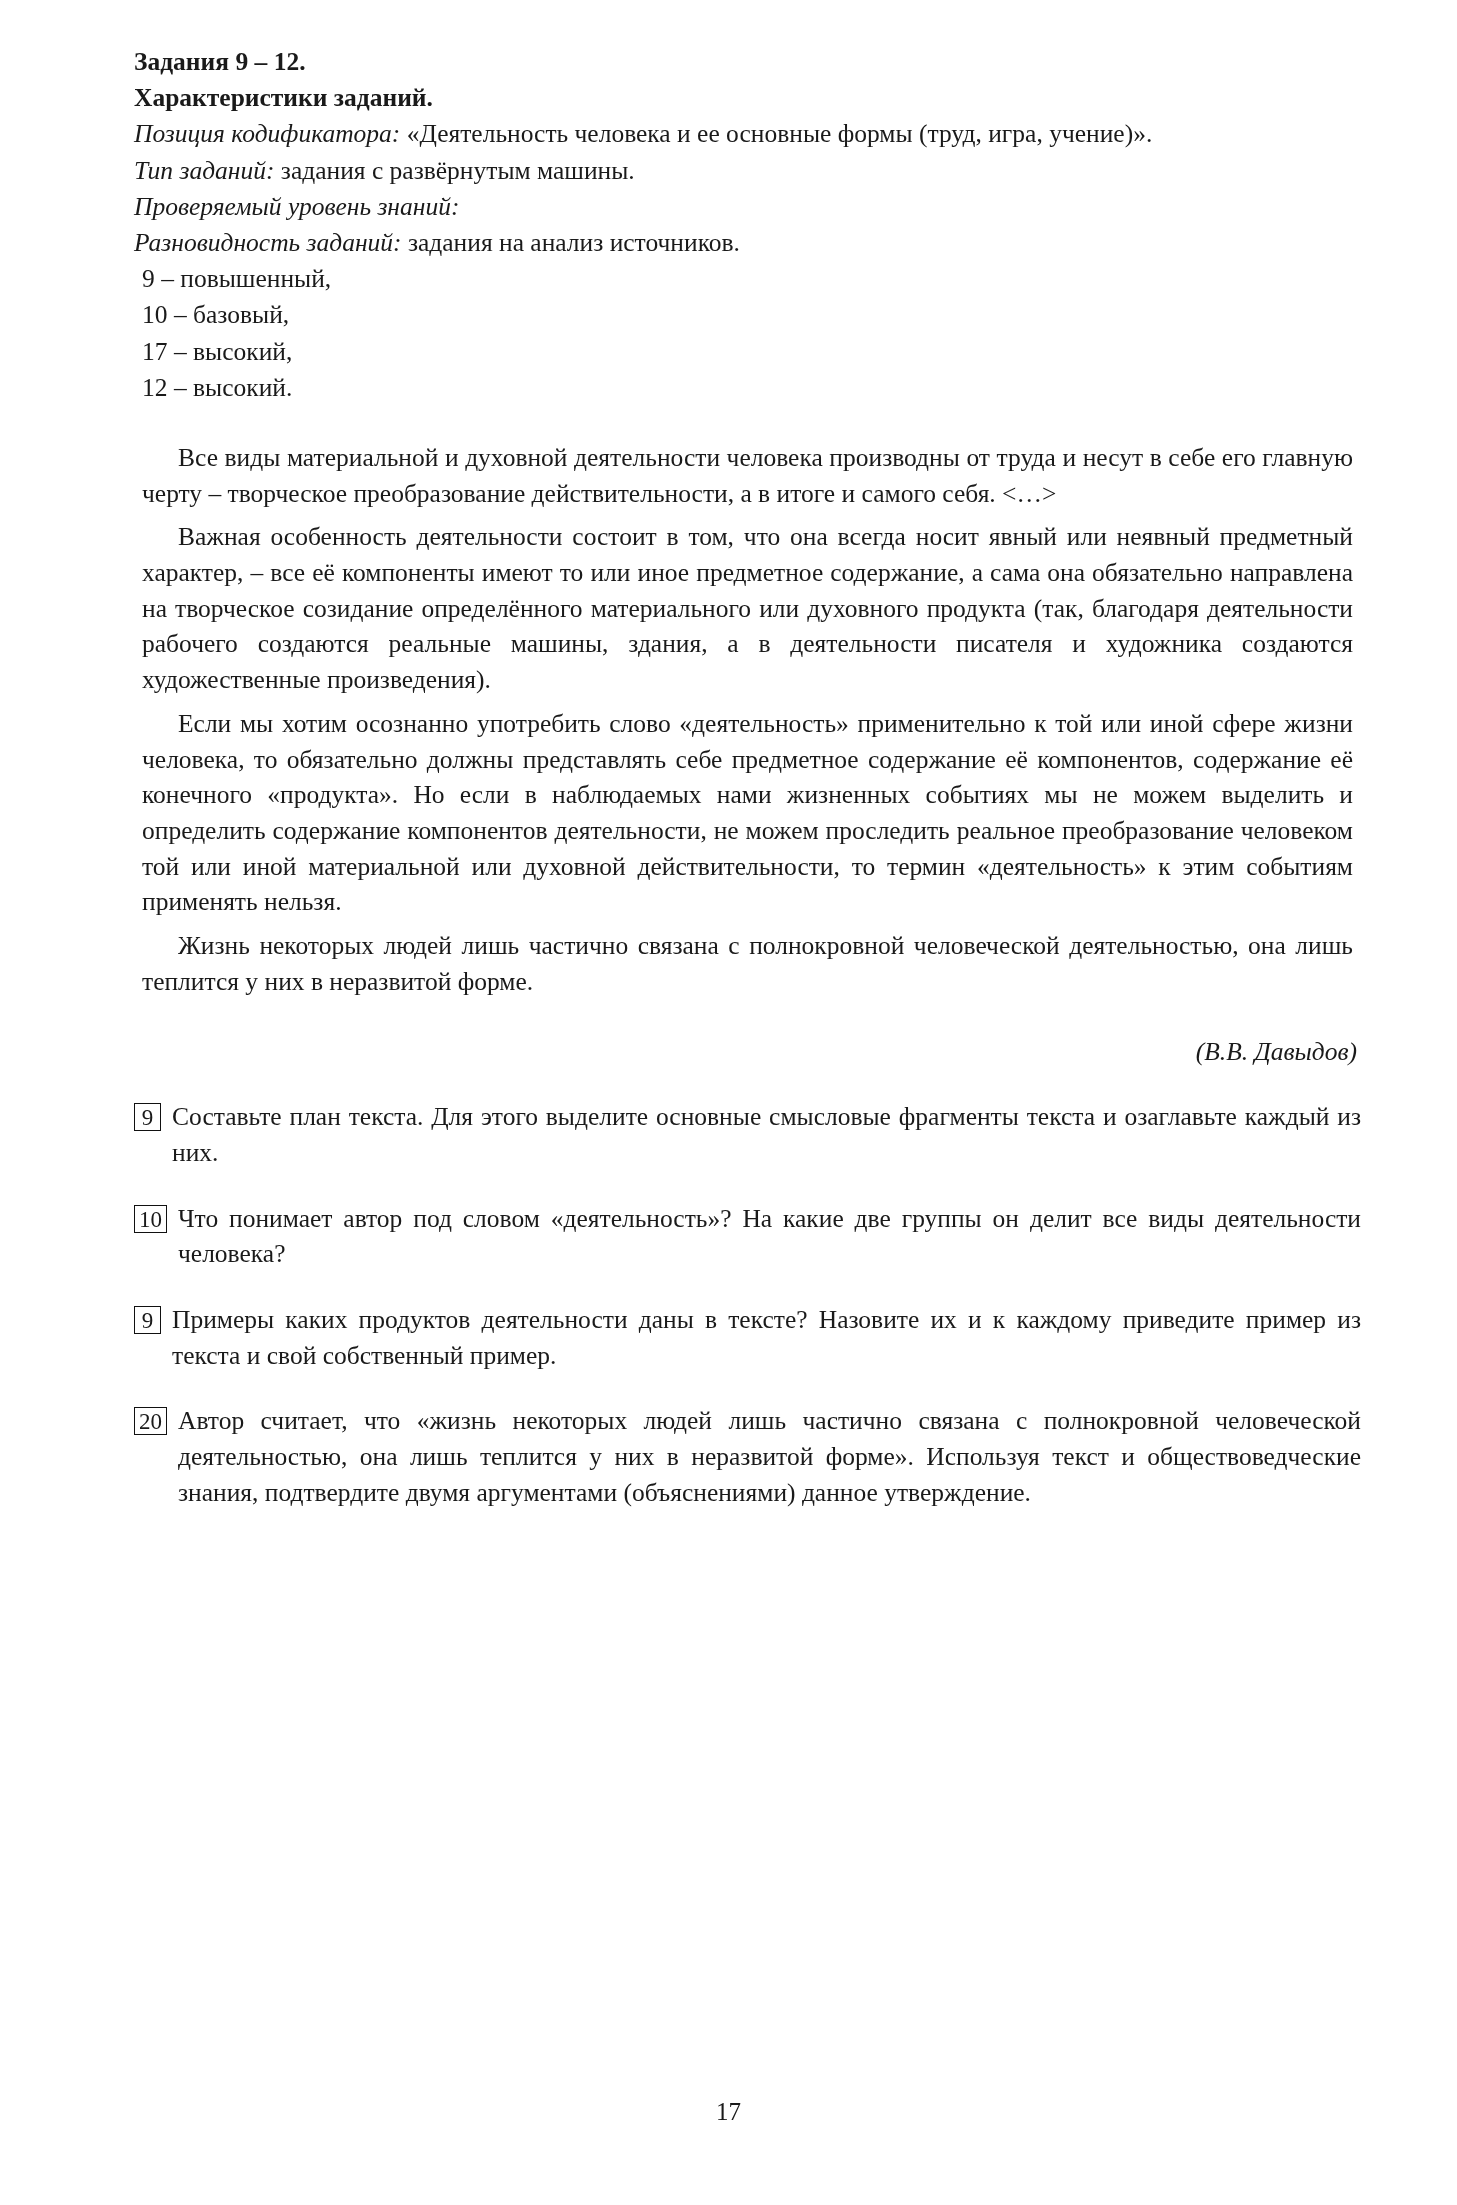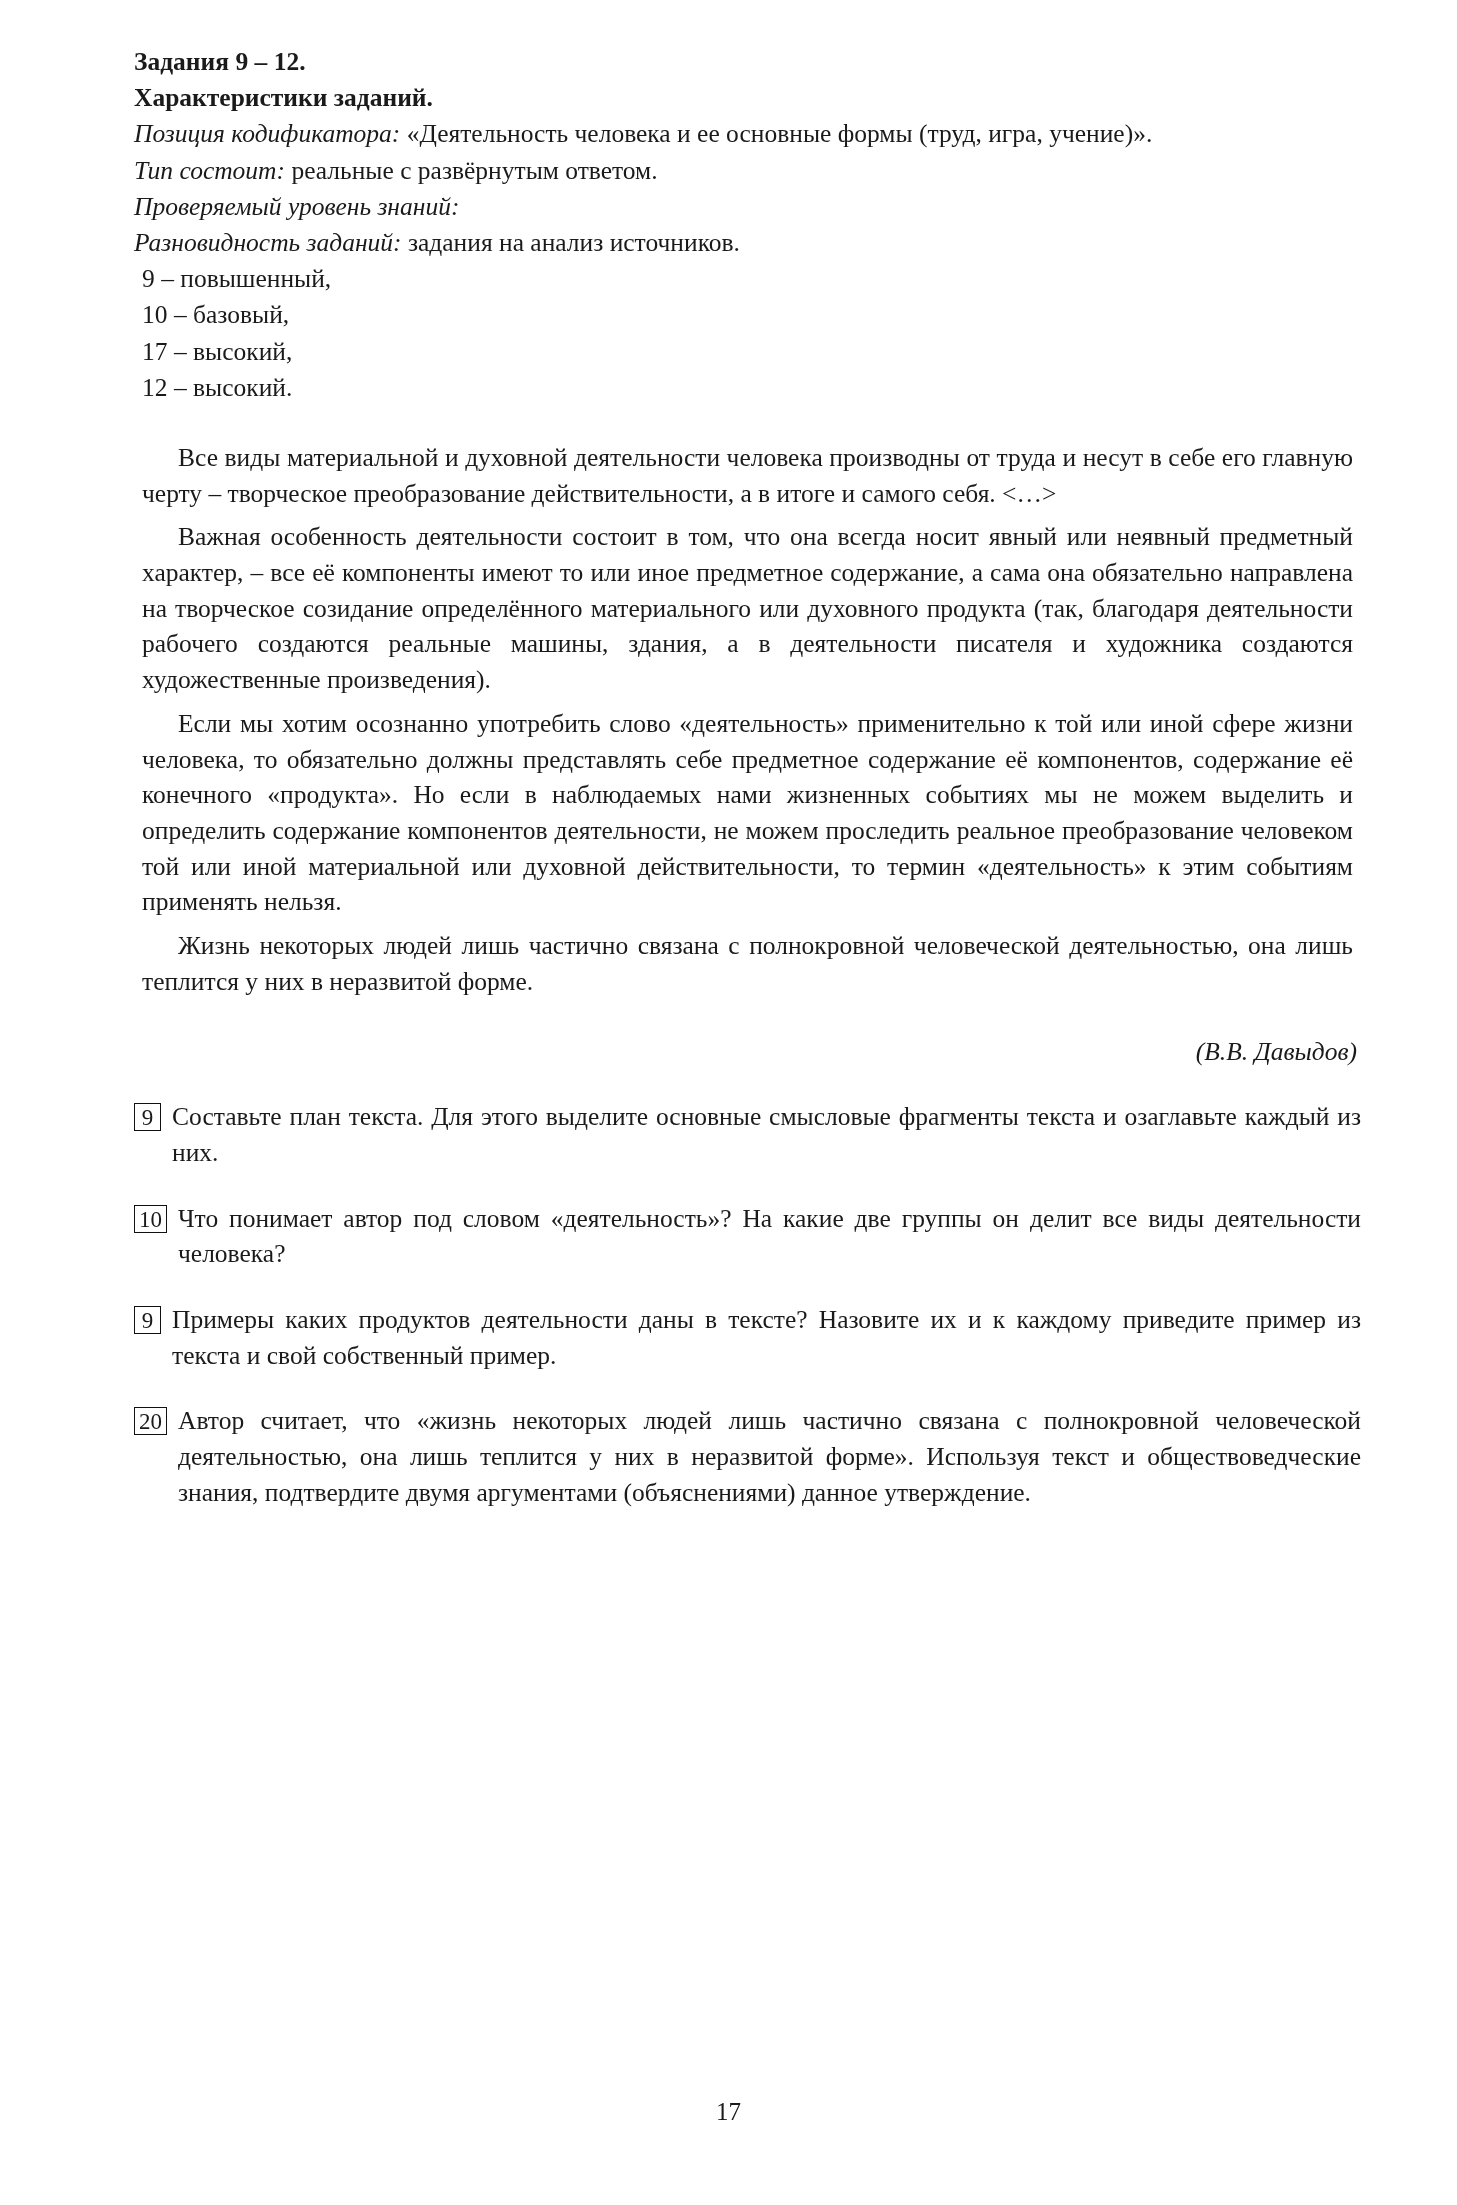--- a/index.html
+++ b/index.html
@@ -105,21 +105,21 @@
   <div class="head-block">
     <div class="head-line">Задания 9 – 12.</div>
     <div class="head-line">Характеристики заданий.</div>
   </div>
 
   <div>
     <div class="char-line">
       <span class="it">Позиция кодификатора:</span><span> «Деятельность человека и ее основные формы (труд, игра, учение)».</span>
     </div>
     <div class="char-line">
-      <span class="it">Тип состоит:</span><span> реальные с развёрнутым ответом.</span>
+      <span class="it">Тип заданий:</span><span> задания с развёрнутым машины.</span>
     </div>
     <div class="char-line">
       <span class="it">Проверяемый уровень знаний:</span><span></span>
     </div>
     <div class="char-line">
       <span class="it">Разновидность заданий:</span><span> задания на анализ источников.</span>
     </div>
   </div>
 
   <div class="levels">

